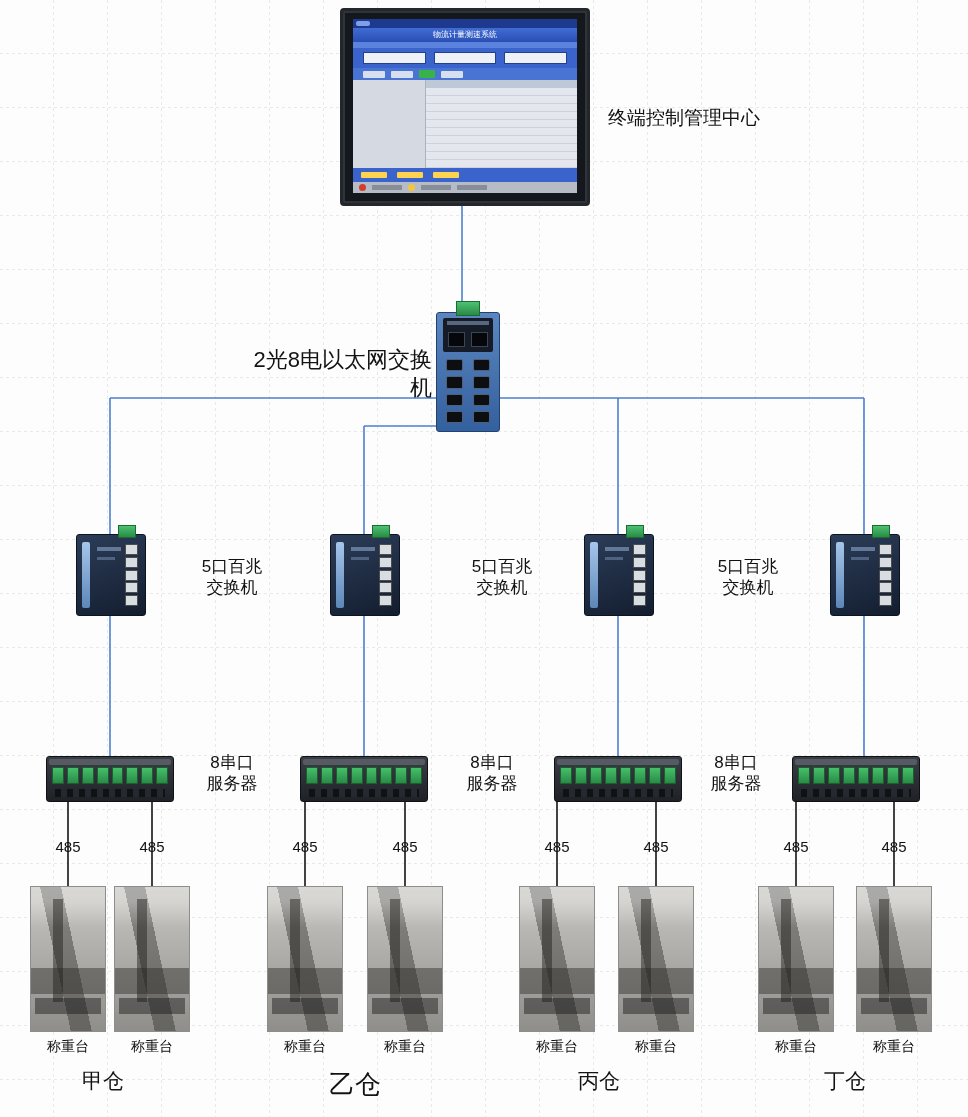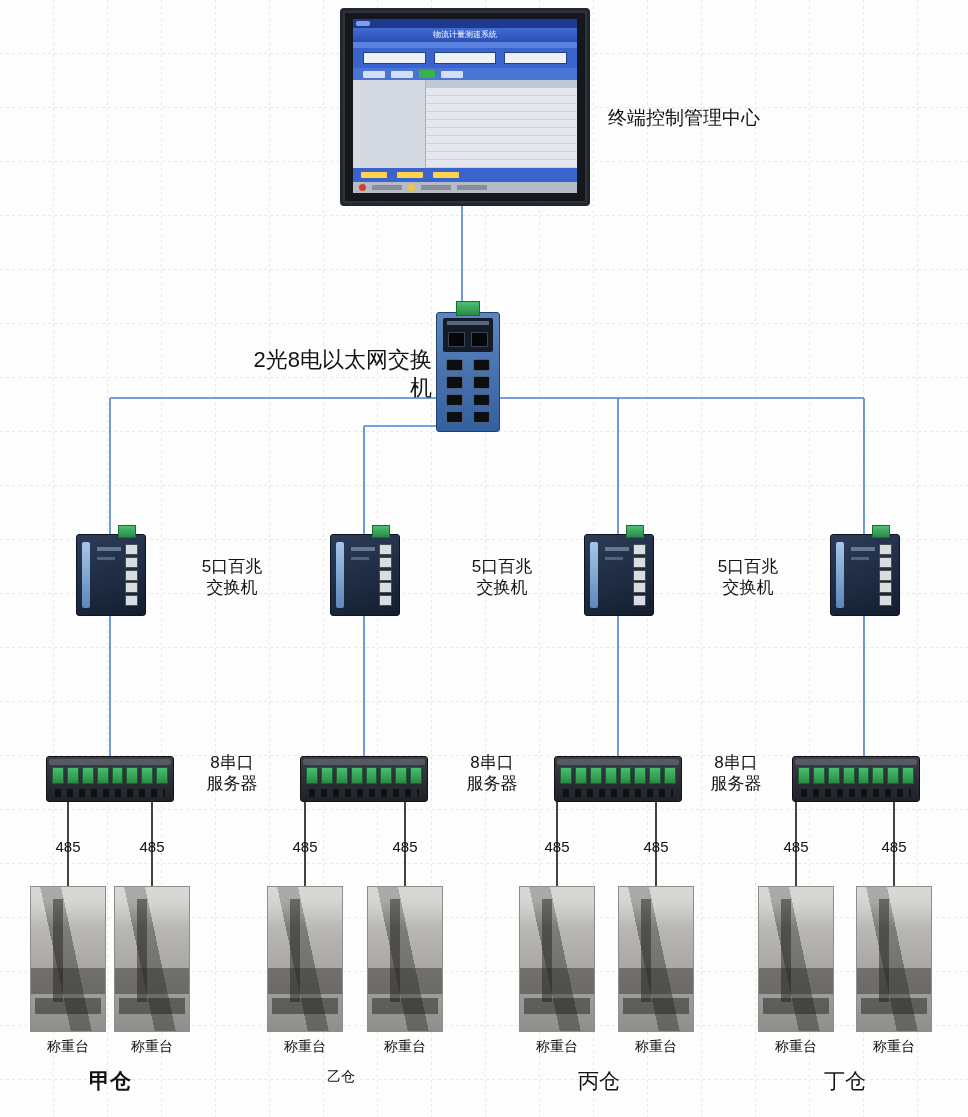--- a/index.html
+++ b/index.html
@@ -326,18 +326,18 @@
 
   <div class="lbl" style="left:36px;top:1038px;width:64px;font-size:14px;text-align:center;">称重台</div>
   <div class="lbl" style="left:120px;top:1038px;width:64px;font-size:14px;text-align:center;">称重台</div>
   <div class="lbl" style="left:273px;top:1038px;width:64px;font-size:14px;text-align:center;">称重台</div>
   <div class="lbl" style="left:373px;top:1038px;width:64px;font-size:14px;text-align:center;">称重台</div>
   <div class="lbl" style="left:525px;top:1038px;width:64px;font-size:14px;text-align:center;">称重台</div>
   <div class="lbl" style="left:624px;top:1038px;width:64px;font-size:14px;text-align:center;">称重台</div>
   <div class="lbl" style="left:764px;top:1038px;width:64px;font-size:14px;text-align:center;">称重台</div>
   <div class="lbl" style="left:862px;top:1038px;width:64px;font-size:14px;text-align:center;">称重台</div>
 
-  <div class="lbl" style="left:82px;top:1068px;width:56px;font-size:21px;text-align:center;font-weight:bold;">甲仓</div>
-  <div class="lbl" style="left:327px;top:1068px;width:56px;font-size:14px;">乙仓</div>
+  <div class="lbl" style="left:82px;top:1068px;width:56px;font-size:21px;text-align:left;">甲仓</div>
+  <div class="lbl" style="left:327px;top:1068px;width:56px;font-size:26px;text-align:center;">乙仓</div>
   <div class="lbl" style="left:578px;top:1068px;width:56px;font-size:21px;">丙仓</div>
   <div class="lbl" style="left:817px;top:1068px;width:56px;font-size:21px;text-align:center;">丁仓</div>
 
 </div>
 
 </body></html>

